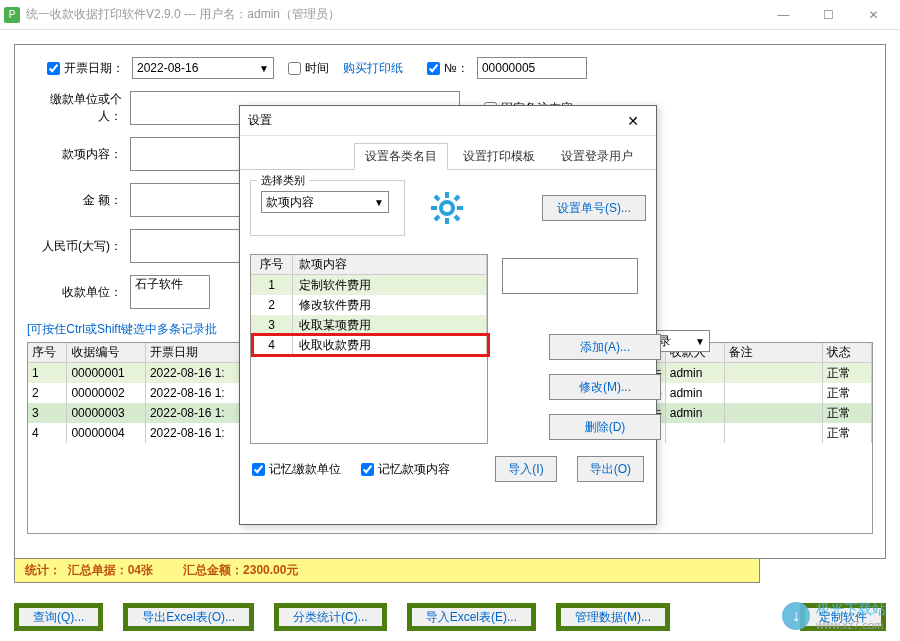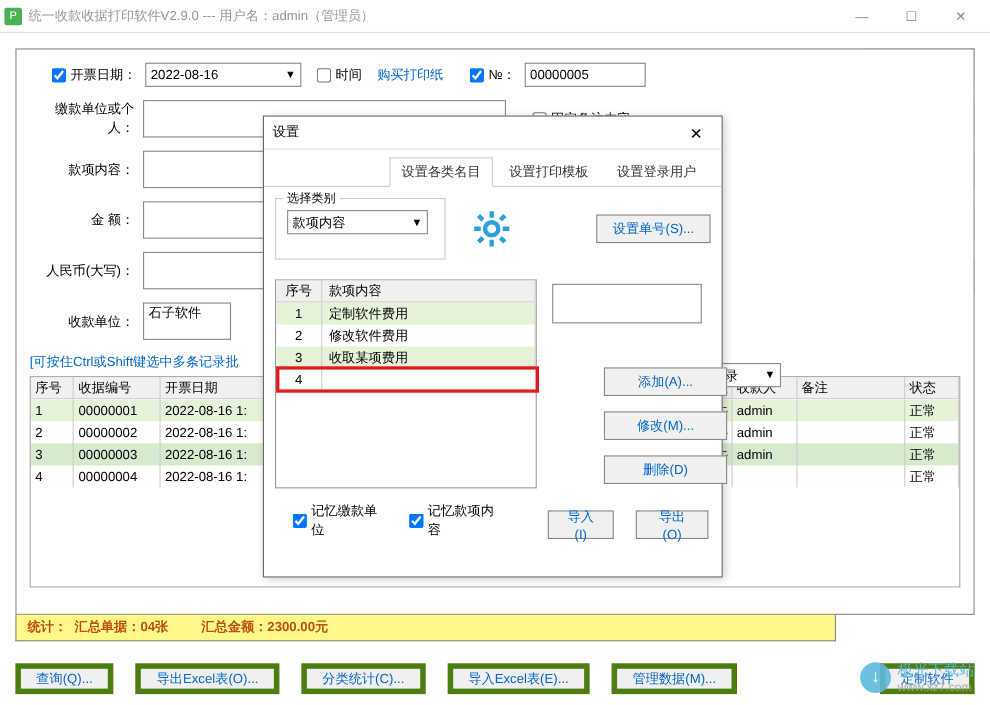--- a/index.html
+++ b/index.html
@@ -90,21 +90,21 @@
 .mini-row { display: flex; height: 20px; }
 .mini-row.alt { background: #e6f2d9; }
 .mini-row.highlight { position: relative; }
 .mini-row.highlight::after { content: ""; position: absolute; left: 0; right: -3px; top: -2px; bottom: -2px; border: 3px solid #e51b1b; pointer-events: none; }
 .mini-body { height: 168px; }
 
 .side-col { display: flex; flex-direction: column; gap: 14px; margin-top: 58px; margin-left: 14px; }
 .preview-box { width: 136px; height: 36px; border: 1px solid #888; background: #fff; }
 .act-btn { width: 112px; height: 26px; border: 1px solid #888; background: #f0f0f0; color: #0066cc; cursor: pointer; display: flex; align-items: center; justify-content: center; margin-left: 47px; }
 
-.modal-bottom { display: flex; align-items: flex-end; padding: 2px 12px 10px 26px; gap: 20px; }
+.modal-bottom { display: flex; align-items: center; padding: 2px 12px 10px 12px; gap: 20px; }
 .modal-bottom .spacer { flex: 1; }
 .exp-btn { height: 26px; border: 1px solid #888; background: #f0f0f0; color: #0066cc; padding: 0 12px; cursor: pointer; display: flex; align-items: center; }
 
 .rec-label { position: absolute; left: 654px; top: 300px; width: 56px; height: 22px; border: 1px solid #888; background: #fff; display: flex; align-items: center; justify-content: space-between; padding: 0 4px; z-index: 5; }
 
 input[type="checkbox"] { width: 13px; height: 13px; }
 </style>
 </head>
 <body>
 
@@ -319,20 +319,21 @@
               <div class="mini-row">
                 <div class="mc0">2</div>
                 <div class="mc1">修改软件费用</div>
               </div>
               <div class="mini-row alt">
                 <div class="mc0">3</div>
                 <div class="mc1">收取某项费用</div>
               </div>
               <div class="mini-row highlight">
                 <div class="mc0">4</div>
+                <div class="mc1">收取收款费用</div>
               </div>
             </div>
         </div>
       </div>
       <div class="side-col">
         <div class="preview-box" style="margin-top:-48px; margin-bottom:26px;"></div>
         <button class="act-btn">添加(A)...</button>
         <button class="act-btn">修改(M)...</button>
         <button class="act-btn">删除(D)</button>
       </div>

